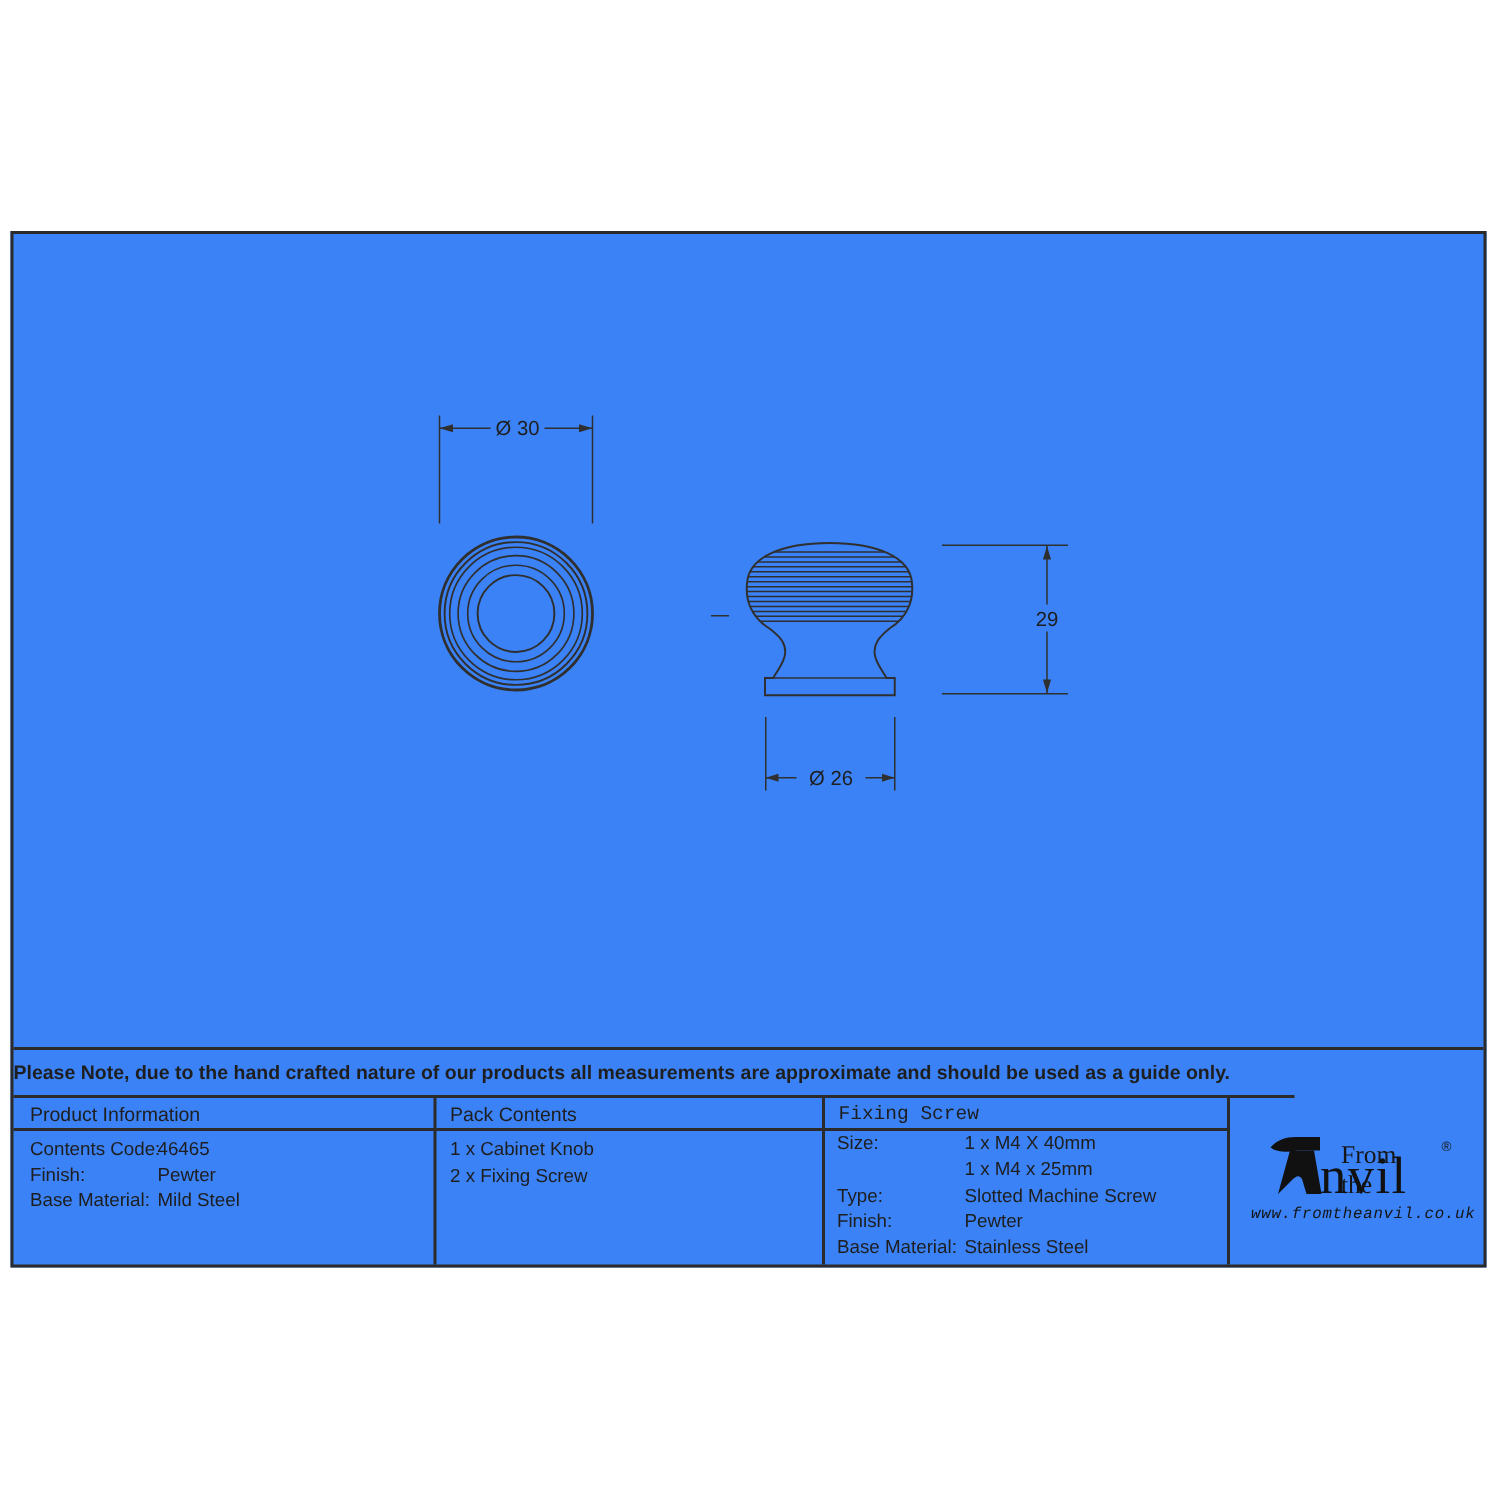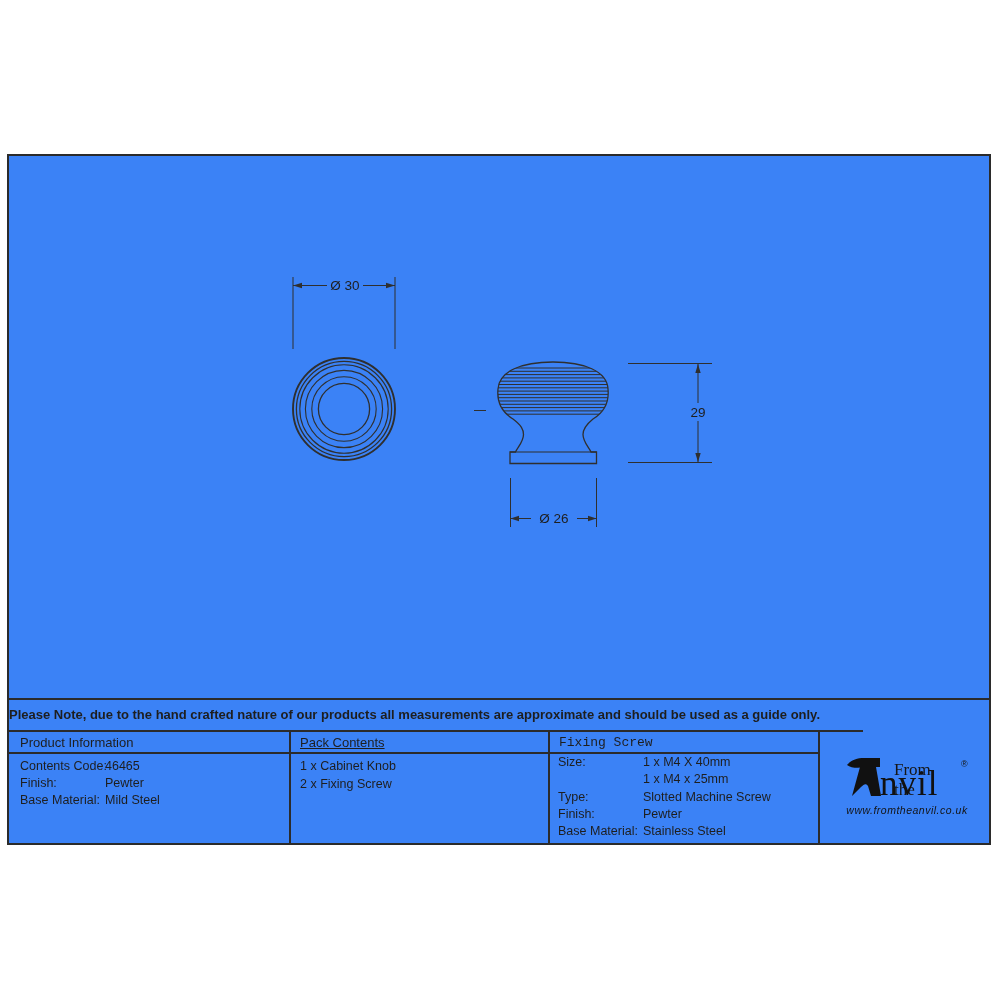--- a/index.html
+++ b/index.html
@@ -21,21 +21,21 @@
   .spec-row .lbl{width:85px;flex:0 0 85px;}
   .pack-row{line-height:17.5px;}
   .fix .spec-row{line-height:17.3px;}
   .logo-cell{position:absolute;left:811px;top:0;right:0;bottom:0;}
   .logo-prefix{position:absolute;left:74px;top:28px;font-family:"Liberation Serif","DejaVu Serif",serif;
     font-size:17px;color:#161616;}
   .logo-name{position:absolute;left:60px;top:34px;font-family:"Liberation Serif","DejaVu Serif",serif;
     font-size:35px;line-height:1;color:#111;letter-spacing:1px;}
   .logo-reg{position:absolute;left:141px;top:27px;font-size:9px;color:#161616;}
   .logo-site{position:absolute;left:14px;top:72px;width:146px;text-align:center;
-    font-family:Liberation Sans, sans-serif;font-style:italic;font-size:10.5px;
+    font-family:Liberation Mono, monospace;font-style:italic;font-size:10.5px;
     letter-spacing:0.5px;color:#141414;}
   .anvil-svg{position:absolute;left:26px;top:25px;}
 </style>
 </head>
 <body>
 
 <div class="sheet">
 
   <svg class="drawing-svg" width="980" height="542" viewBox="9 156 980 542">
     <defs>
@@ -115,21 +115,21 @@
     <span>Please Note, due to the hand crafted nature of our products all measurements are approximate and should be used as a guide only.</span>
   </div>
 
   <div class="spec-table">
     <div class="vline" style="left:280px;"></div>
     <div class="vline" style="left:539px;"></div>
     <div class="vline" style="left:809px;"></div>
     <div class="hdr-underline"></div>
 
     <div class="hdr" style="left:11px;">Product Information</div>
-    <div class="hdr" style="left:291px;text-decoration:underline;">Pack Contents</div>
+    <div class="hdr" style="left:291px;">Pack Contents</div>
     <div class="hdr" style="left:550px;font-family:Liberation Mono, monospace;">Fixing Screw</div>
 
     <div class="col-block" style="left:11px;top:26px;">
       <div class="spec-row">
         <span class="lbl">Contents Code:</span>
         <span>46465</span>
       </div>
       <div class="spec-row">
         <span class="lbl">Finish:</span>
         <span>Pewter</span>

